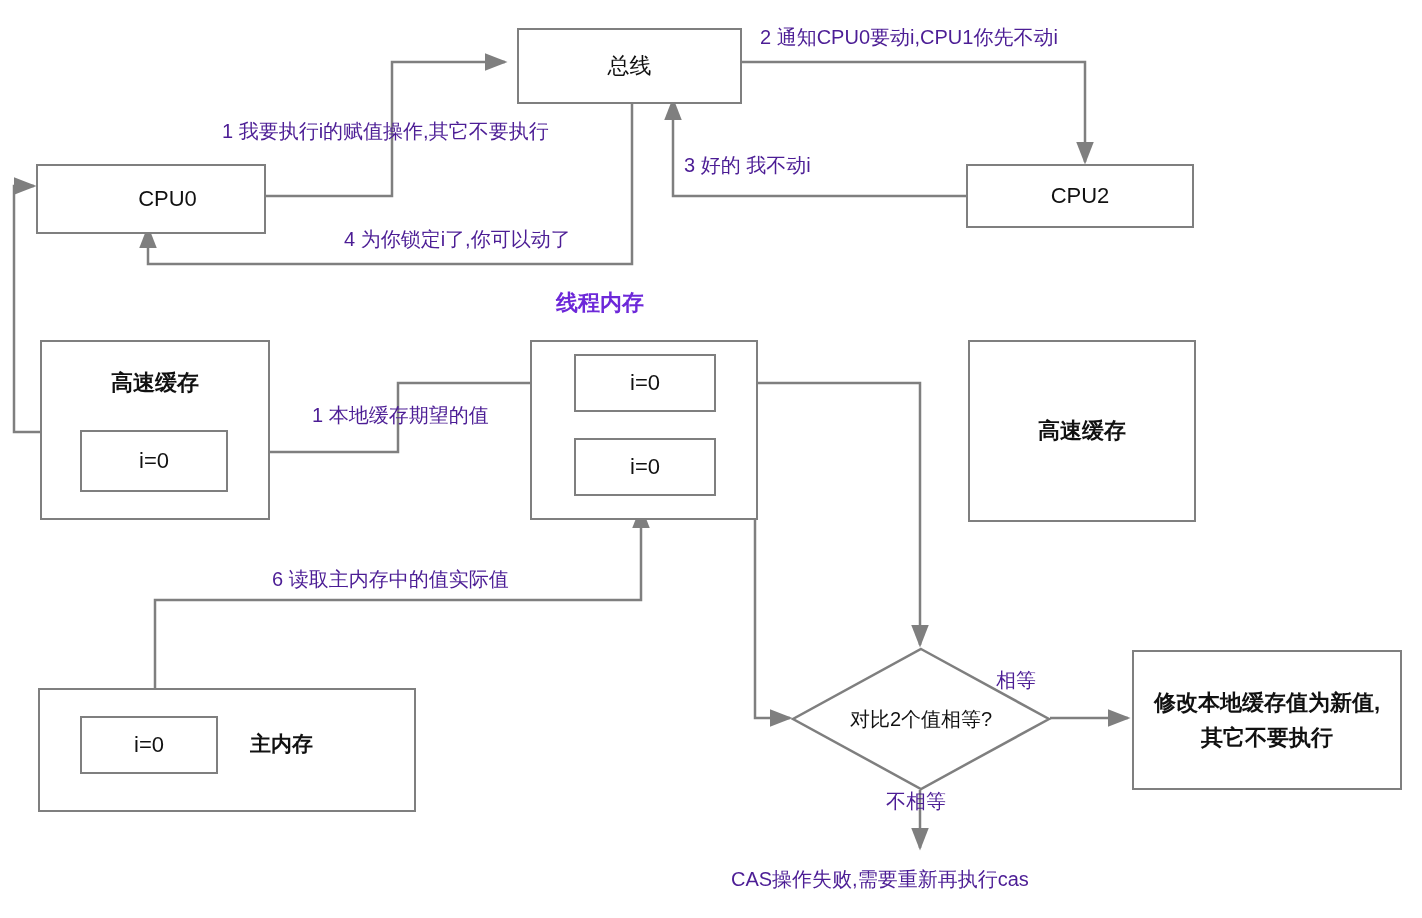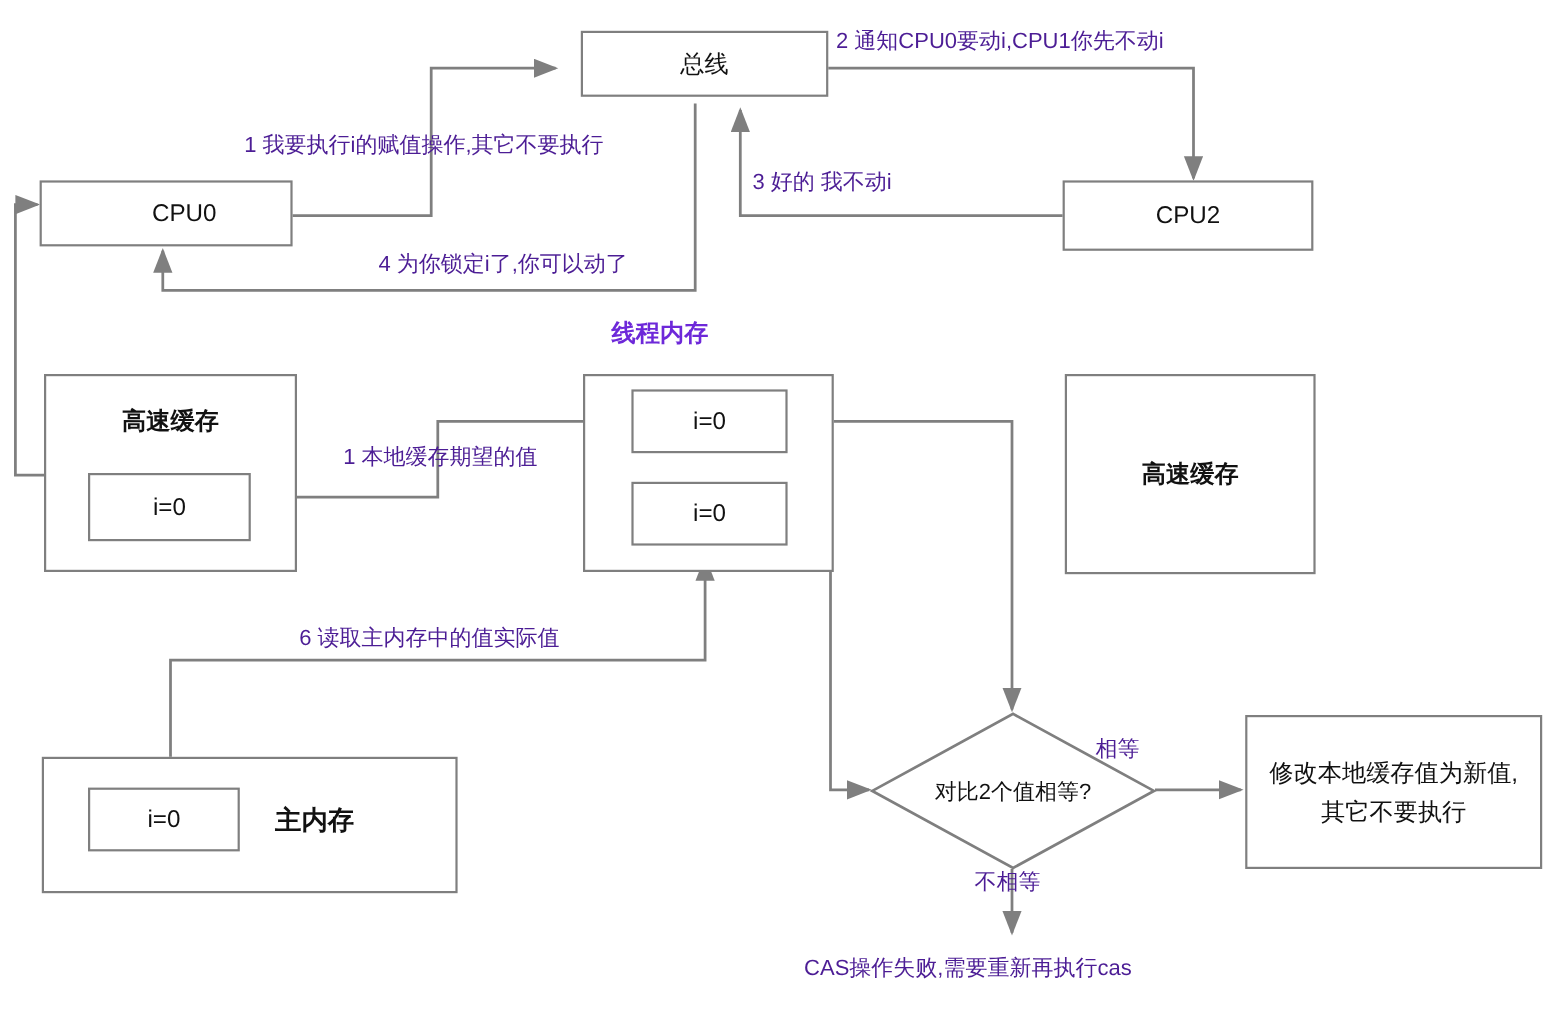--- a/index.html
+++ b/index.html
@@ -41,20 +41,21 @@
   .title {
     position: absolute;
     color: #6d28d9;
     font-size: 22px;
     font-weight: bold;
     white-space: nowrap;
   }
   .multiline {
     flex-direction: column;
     line-height: 1.6;
+    font-weight: bold;
   }
   svg.wires {
     position: absolute;
     left: 0;
     top: 0;
     width: 1422px;
     height: 918px;
     pointer-events: none;
   }
   .diamond-wrap {
@@ -104,25 +105,25 @@
       <path d="M 713 383 L 920 383 L 920 645" marker-end="url(#arrow)"></path>
 
       <path d="M 713 466 L 755 466 L 755 718 L 790 718" marker-end="url(#arrow)"></path>
 
       <path d="M 1050 718 L 1128 718" marker-end="url(#arrow)"></path>
 
       <path d="M 920 790 L 920 848" marker-end="url(#arrow)"></path>
     </g>
   </svg>
 
-  <div class="box" style="left:528px; top:28px; width:225px; height:60px;">
+  <div class="box" style="left:517px; top:28px; width:225px; height:76px;">
     <span>总线</span>
   </div>
 
-  <div class="box" style="left:36px; top:164px; width:230px; height:60px;padding-left:33px;">
+  <div class="box" style="left:36px; top:164px; width:230px; height:70px;padding-left:33px;">
     <span>CPU0</span>
   </div>
 
   <div class="box" style="left:966px; top:164px; width:228px; height:64px;">
     <span>CPU2</span>
   </div>
 
   <div class="title" style="left:556px; top:288px;">线程内存</div>
 
   <div class="box bold" style="left:40px; top:340px; width:230px; height:180px; display:block;">
@@ -142,21 +143,21 @@
   </div>
 
   <div class="box bold" style="left:968px; top:340px; width:228px; height:182px;">
     <span>高速缓存</span>
   </div>
 
   <div class="box" style="left:38px; top:688px; width:378px; height:124px; display:block;">
     <div class="box" style="left:40px; top:26px; width:138px; height:58px;">
       <span>i=0</span>
     </div>
-    <div style="position:absolute; left:210px; top:40px; font-size:24px; font-weight:bold;">主内存</div>
+    <div style="position:absolute; left:210px; top:40px; font-size:21px; font-weight:bold;">主内存</div>
   </div>
 
   <div class="diamond-wrap" style="left:790px; top:646px; width:262px; height:146px;">
     <svg width="262" height="146" xmlns="http://www.w3.org/2000/svg">
       <polygon points="131,3 259,73 131,143 3,73" fill="#ffffff" stroke="#7f7f7f" stroke-width="2.5"></polygon>
     </svg>
     <div class="diamond-text">对比2个值相等?</div>
   </div>
 
   <div class="box multiline" style="left:1132px; top:650px; width:270px; height:140px;">

